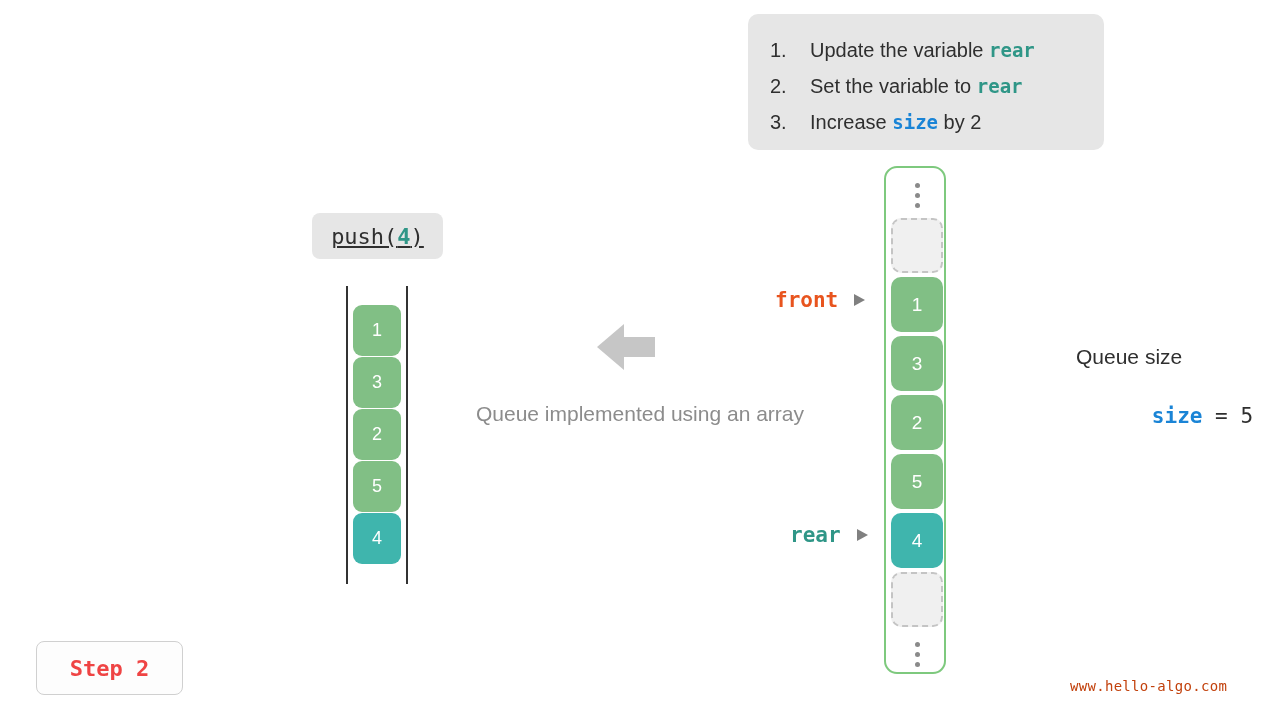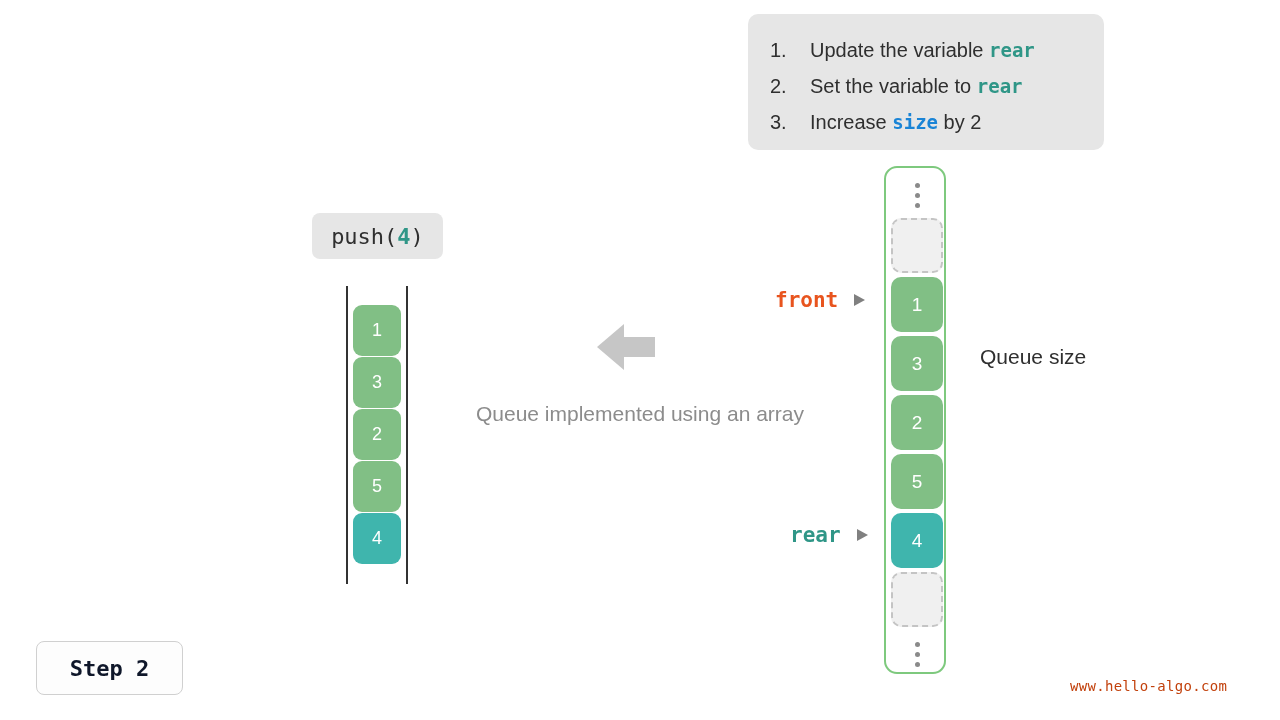--- a/index.html
+++ b/index.html
@@ -69,20 +69,21 @@
     height: 46px;
     background: #e6e6e6;
     border-radius: 8px;
     display: flex;
     align-items: center;
     justify-content: center;
     font-family: "DejaVu Sans Mono", "Liberation Mono", monospace;
     font-size: 22px;
     color: #2f2f2f;
     white-space: pre;
+    text-decoration: underline;
   }
   .push-badge .arg { color: #2f9687; font-weight: bold; }
 
   
   .left-array {
     position: absolute;
     left: 346px;
     top: 286px;
     width: 62px;
     height: 298px;
@@ -208,21 +209,21 @@
     border-top: 6px solid transparent;
     border-bottom: 6px solid transparent;
     border-left: 11px solid #808080;
   }
   .ptr-front { left: 775px; top: 288px; color: #e8541e; }
   .ptr-rear  { left: 790px; top: 523px; color: #2f9687; }
 
   
   .size-block {
     position: absolute;
-    left: 980px;
+    left: 1076px;
     top: 343px;
   }
   .size-title {
     font-size: 21px;
     color: #2f2f2f;
     line-height: 28px;
   }
   .size-expr {
     margin-top: 9px;
     font-family: "DejaVu Sans Mono", "Liberation Mono", monospace;
@@ -241,21 +242,21 @@
     height: 52px;
     border: 1px solid #d0d0d0;
     border-radius: 8px;
     background: #fdfdfd;
     display: flex;
     align-items: center;
     justify-content: center;
     font-family: "DejaVu Sans Mono", "Liberation Mono", monospace;
     font-size: 22px;
     font-weight: bold;
-    color: #0f172a;
+    color: #ef4444;
     white-space: pre;
   }
 
   
   .watermark {
     position: absolute;
     left: 1070px;
     top: 678px;
     font-family: "DejaVu Sans Mono", "Liberation Mono", monospace;
     font-size: 14px;
@@ -339,19 +340,22 @@
     <span>front</span>
     <span class="tri"></span>
   </div>
   <div class="ptr ptr-rear">
     <span>rear</span>
     <span class="tri"></span>
   </div>
 
   <div class="size-block">
     <div class="size-title">Queue size</div>
+    <div class="size-expr">
+      <span class="var">size</span><span> = </span><span>5</span>
+    </div>
   </div>
 
   <div class="step-badge">Step 2</div>
 
   <div class="watermark">www.hello-algo.com</div>
 
 </div>
 
 </body></html>

